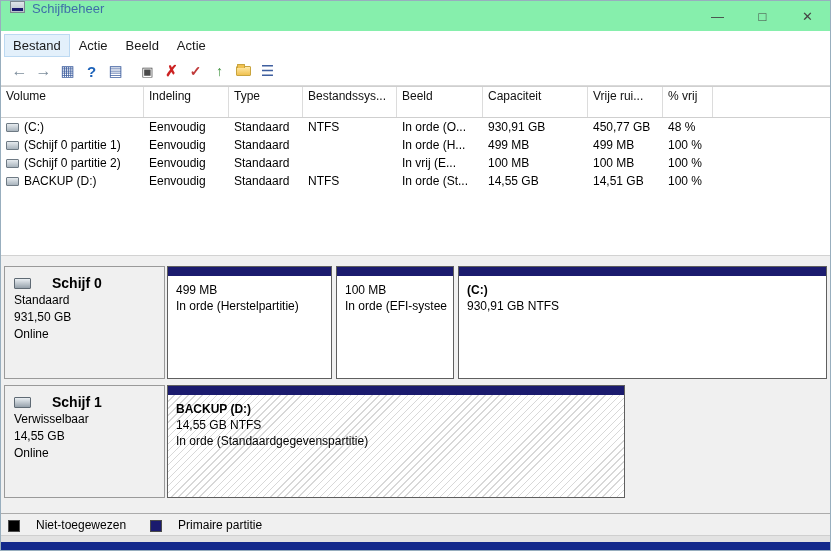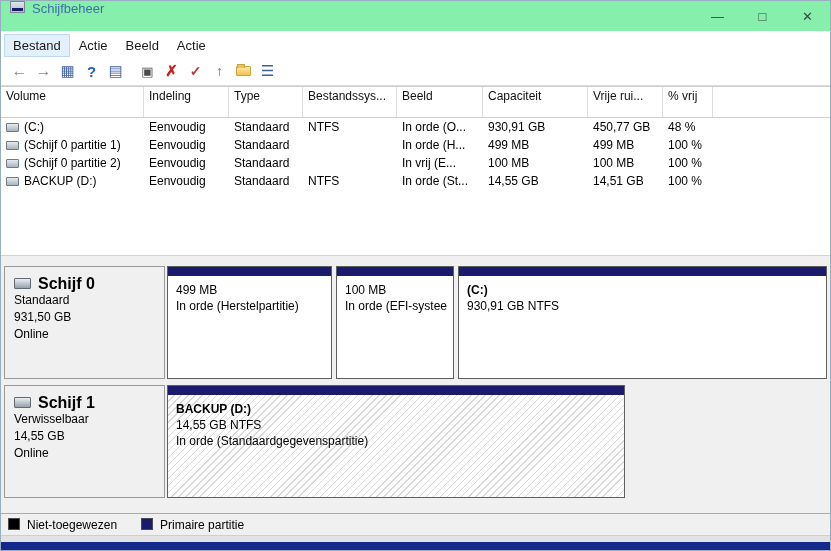--- a/index.html
+++ b/index.html
@@ -43,35 +43,35 @@
   .drive-ic{width:13px;height:9px;background:linear-gradient(#e6ebef,#a9b4bd);border:1px solid #6e7a84;border-radius:1px;flex:none}
   .grid-filler{height:65px;background:#fff}
 
   
   .splitter{height:8px;background:#f0f0f0;border-top:1px solid #d2d2d2}
 
   
   .graph{height:250px;background:#f0f0f0;padding:3px 3px 0 3px}
   .disk-row{display:flex;height:113px;margin-bottom:6px}
   .disk-info{width:161px;flex:none;border:1px solid #9a9a9a;background:#f0f0f0;padding:8px 9px;font-size:12px;color:#000}
-  .dname{font-weight:bold;font-size:16px;display:flex;align-items:center;gap:7px;line-height:17px}
+  .dname{font-weight:bold;font-size:14px;display:flex;align-items:center;gap:21px;line-height:17px}
   .disk-ic{width:17px;height:11px;background:linear-gradient(#eaeff3,#96a1ab);border:1px solid #5f6a74;border-radius:1px;flex:none}
   .dline{line-height:17px}
   .parts{flex:1;display:flex;margin-left:2px;gap:4px}
   .part{border:1px solid #5f5f5f;background:#fff;display:flex;flex-direction:column;overflow:hidden}
   .part-strip{height:9px;background:#1b1b6e;flex:none}
   .part-body{padding:6px 8px;font-size:12px;line-height:16px;white-space:nowrap;overflow:hidden;flex:1}
   .part-name{font-weight:bold}
   .p0a{width:165px;flex:none}.p1a{width:118px;flex:none}.p2a{flex:1}
   .pbackup{width:458px;flex:none}
   .part.selected .part-body{background:repeating-linear-gradient(135deg,#ffffff 0px,#ffffff 4px,#d8d8d8 4px,#d8d8d8 5px)}
 
   
   .legend{height:22px;background:#f0f0f0;border-top:1px solid #ababab;display:flex;align-items:center;padding-left:7px;gap:24px;font-size:12px}
-  .leg{display:flex;align-items:flex-start;gap:7px}
+  .leg{display:flex;align-items:flex-end;gap:16px}
   .sw{width:12px;height:12px;border:1px solid #4a4a4a;flex:none}
   .sw-unalloc{background:#000000}
   .sw-primary{background:#1b1b6e}
 
   .frame-gap{height:7px;background:#e2e2e2;border-top:1px solid #cfcfcf}
   .bottom-bar{height:20px;background:#13298c}
 </style>
 </head>
 <body>
 

